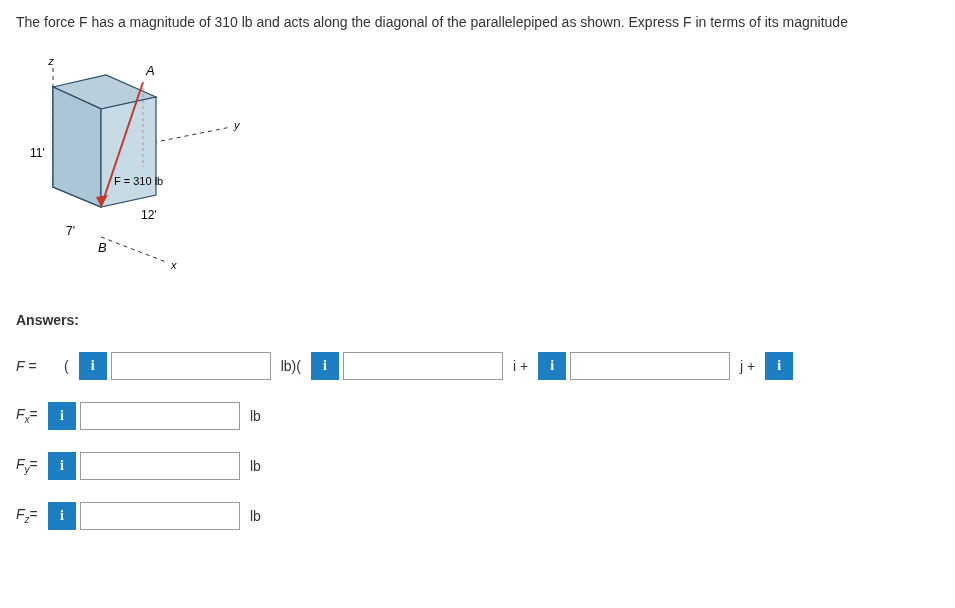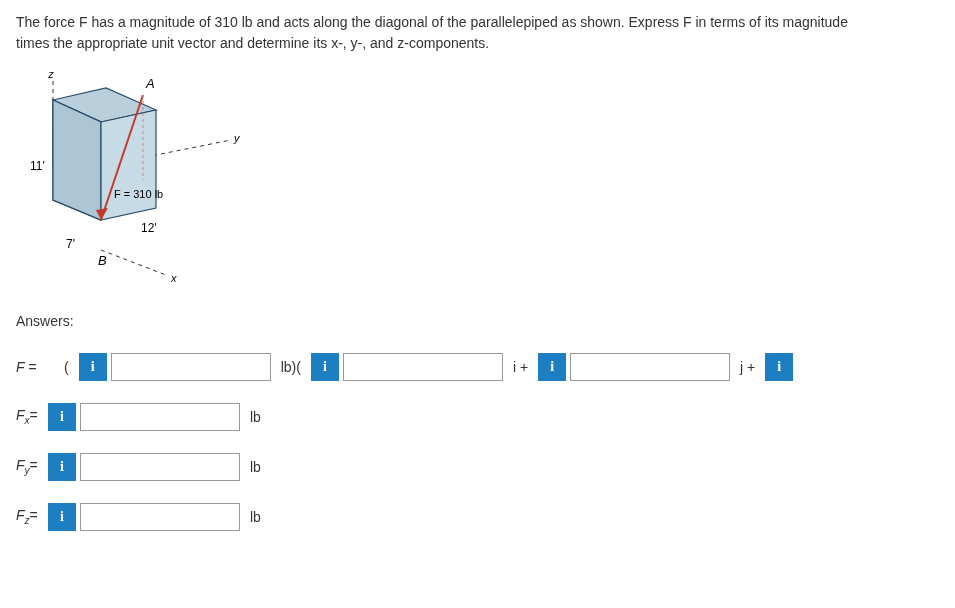--- a/index.html
+++ b/index.html
@@ -10,28 +10,29 @@
     body {
       font-family: Arial, Helvetica, sans-serif;
       font-size: 14px;
       color: #333;
       padding: 12px 16px;
       width: 955px;
       background: #fff;
     }
     .problem-text {
       line-height: 1.5;
-      margin-bottom: 16px;
+      margin-bottom: 24px;
     }
     .diagram {
       margin: 10px 0 20px 0;
     }
     .answers-label {
-      margin: 20px 0 24px 0;
+      margin: 32px 0 24px 0;
       font-size: 14px;
+      font-weight: bold;
     }
     .answer-row {
       display: flex;
       align-items: center;
       margin-bottom: 22px;
       gap: 4px;
     }
     .row-label {
       width: 38px;
       text-align: left;
@@ -76,21 +77,20 @@
     }
     .italic-var {
       font-style: italic;
     }
   </style>
 </head>
 <body>
 
 <div class="problem-text">
   <span>The force F has a magnitude of 310 lb and acts along the diagonal of the parallelepiped as shown. Express F in terms of its magnitude</span><br>
-  <span>times the appropriate unit vector and determine its x-, y-, and z-components.</span>
 </div>
 
 <div class="diagram">
   <svg width="230" height="220" viewBox="0 0 230 220">
 
     <line x1="37" y1="95" x2="37" y2="10" stroke="#333" stroke-width="1" stroke-dasharray="4,4"></line>
     <text x="35" y="8" font-size="11" font-style="italic" text-anchor="middle">z</text>
 
     <line x1="90" y1="95" x2="215" y2="70" stroke="#333" stroke-width="1" stroke-dasharray="4,4"></line>
     <text x="218" y="72" font-size="11" font-style="italic">y</text>

